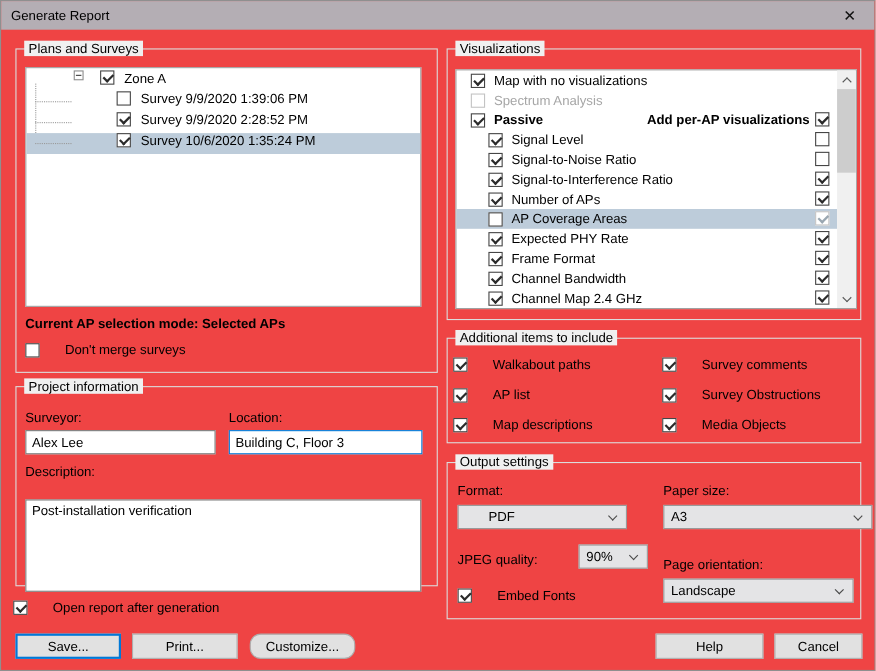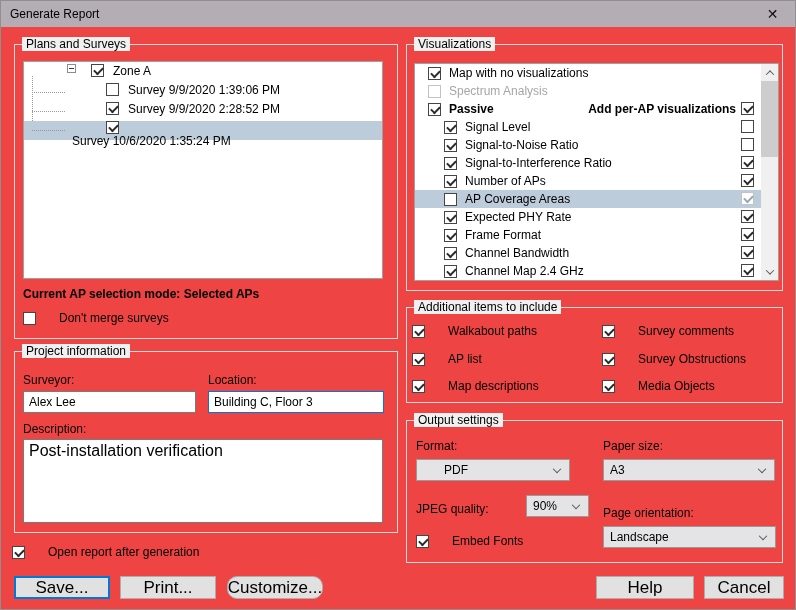--- a/index.html
+++ b/index.html
@@ -98,40 +98,40 @@
   .sthumb { position:absolute; left:0; top:17px; width:17px; height:76px; background:#cdcdcd; }
 
   
   .tinput {
     position:absolute; border:1px solid #7a7a7a; background:#fff;
     font-family:inherit; font-size:12px; padding:0 5px; color:#000;
   }
   .tinput.focused { border-color:#0078d7; }
   .tarea {
     position:absolute; border:1px solid #7a7a7a; background:#fff;
-    font-family:inherit; font-size:16px; padding:2px 5px; resize:none; color:#000;
+    font-family:inherit; font-size:12px; padding:2px 5px; resize:none; color:#000;margin-top:15px;
   }
 
   
   .combo {
     position:absolute; background:#e4e4e6; border:1px solid #999;
     display:flex; align-items:center; padding-left:6px; cursor:default;
   }
   .combo .cchev {
     position:absolute; right:9px; top:50%;
     width:6px; height:6px;
     border-right:1.4px solid #4a4a4a; border-bottom:1.4px solid #4a4a4a;
     transform:translateY(-65%) rotate(45deg);
   }
 
   
   .btn {
     position:absolute; height:23px; background:#e1e1e1; border:1px solid #adadad;
     display:flex; align-items:center; justify-content:center;
-    font-family:inherit; font-size:17px; cursor:default;
+    font-family:inherit; font-size:12px; cursor:default;
   }
   .btn.default { border:2px solid #0078d7; }
 
   .slabel { position:absolute; white-space:nowrap; }
   .bold { font-weight:bold; }
 </style>
 </head>
 <body>
 
 <div class="dialog">
@@ -153,21 +153,21 @@
       <span class="tlabel">Zone A</span>
     </div>
     <div class="trow child" style="top:21px;">
       <span class="cb child-cb"></span>
       <span class="tlabel">Survey 9/9/2020 1:39:06 PM</span>
     </div>
     <div class="trow child" style="top:40px;">
       <span class="cb child-cb checked"></span>
       <span class="tlabel">Survey 9/9/2020 2:28:52 PM</span>
     </div>
-    <div class="trow child selected" style="top:59px;flex-direction:column;">
+    <div class="trow child selected" style="top:59px;">
       <span class="cb child-cb checked"></span>
       <span class="tlabel">Survey 10/6/2020 1:35:24 PM</span>
     </div>
   </div>
 
   <div class="slabel bold" style="left:22px; top:286px;">Current AP selection mode: Selected APs</div>
 
   <div class="chkitem" style="left:22px; top:310px;">
     <span class="cb"></span>
     <span>Don't merge surveys</span>
@@ -305,21 +305,21 @@
     <span class="glabel">Output settings</span>
   </div>
 
   <div class="slabel" style="left:415px; top:438px;">Format:</div>
   <div class="combo" style="left:415px; top:458px; width:154px; height:22px;padding-left:27px;">
     <span>PDF</span>
     <span class="cchev"></span>
   </div>
 
   <div class="slabel" style="left:602px; top:438px;">Paper size:</div>
-  <div class="combo" style="left:602px; top:458px; width:172px; height:22px;">
+  <div class="combo" style="left:602px; top:458px; width:190px; height:22px;">
     <span>A3</span>
     <span class="cchev"></span>
   </div>
 
   <div class="slabel" style="left:415px; top:501px;">JPEG quality:</div>
   <div class="combo" style="left:525px; top:494px; width:63px; height:22px;">
     <span>90%</span>
     <span class="cchev"></span>
   </div>
 

